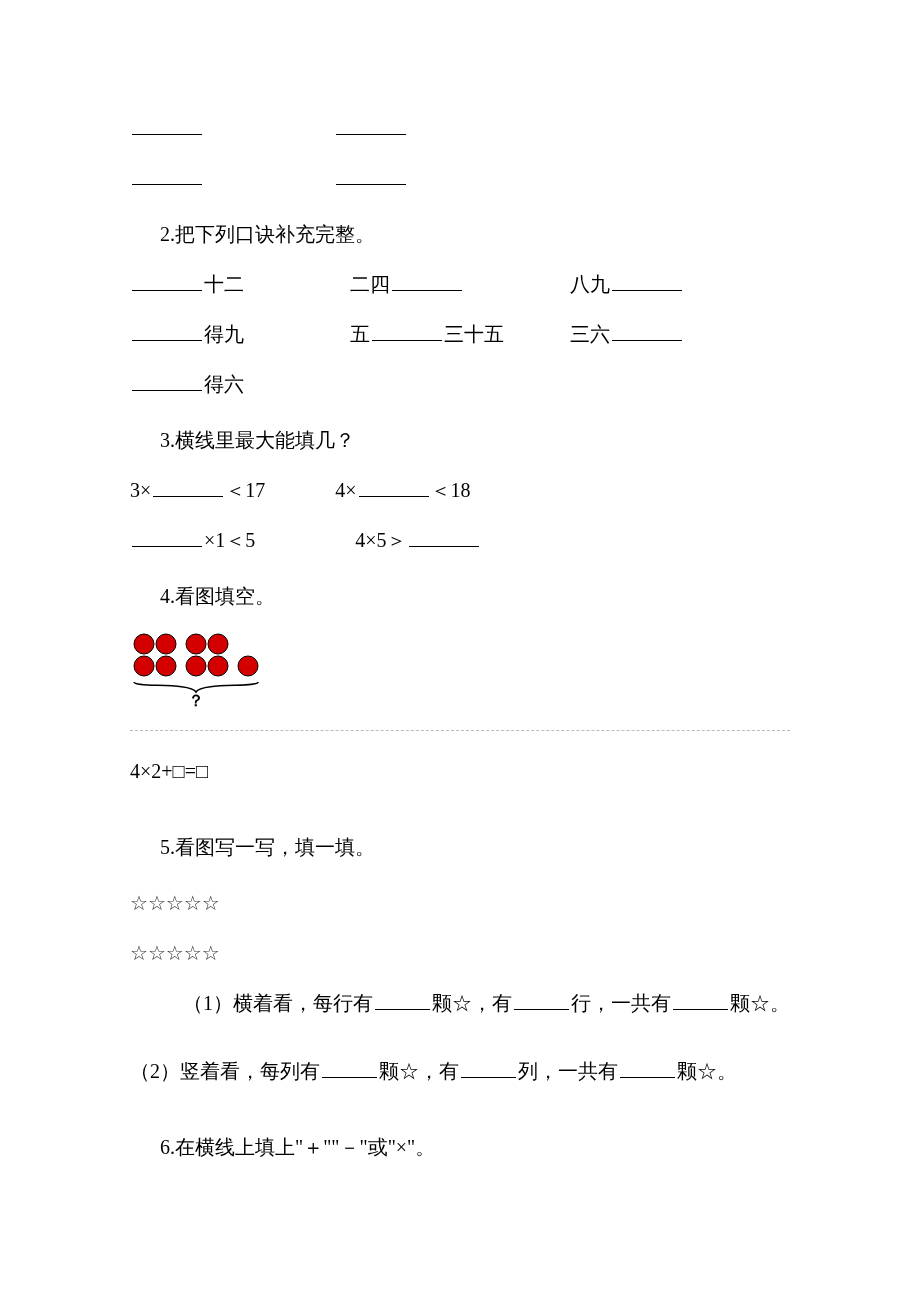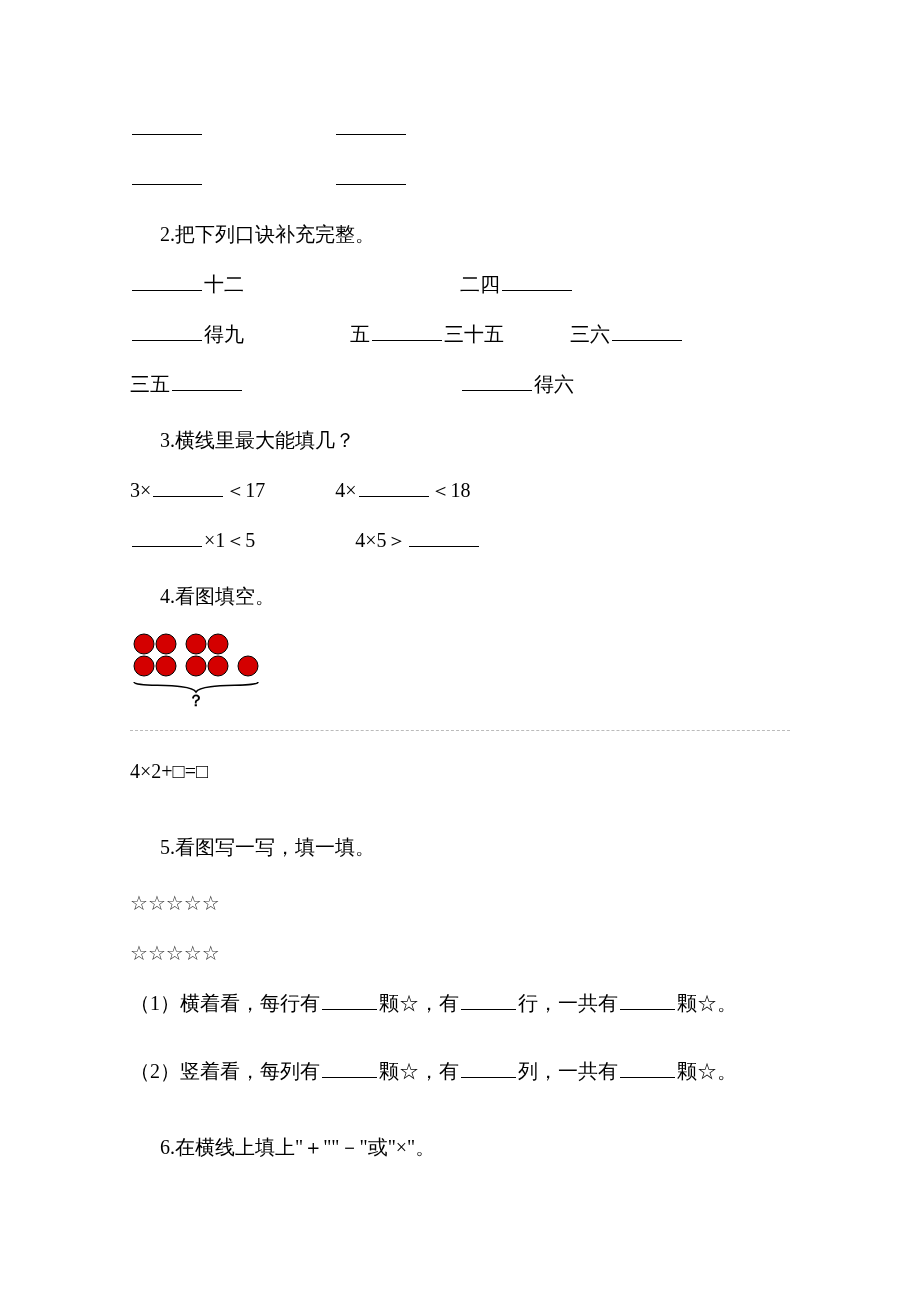--- a/index.html
+++ b/index.html
@@ -47,38 +47,38 @@
 
 <div class="section-title">2.把下列口诀补充完整。</div>
 
 <div class="col-row">
   <div class="col">
     <span class="blank"></span><span>十二</span>
   </div>
   <div class="col">
     <span>二四</span><span class="blank"></span>
   </div>
+  <div class="col">
+    <span>八九</span><span class="blank"></span>
+  </div>
 </div>
 
 <div class="col-row">
   <div class="col">
     <span class="blank"></span><span>得九</span>
   </div>
   <div class="col">
     <span>五</span><span class="blank"></span><span>三十五</span>
   </div>
   <div class="col">
     <span>三六</span><span class="blank"></span>
   </div>
 </div>
 
 <div class="col-row">
-  <div class="col">
-    <span>三五</span><span class="blank"></span>
-  </div>
   <div class="col">
     <span class="blank"></span><span>得六</span>
   </div>
 </div>
 
 <div class="section-title">3.横线里最大能填几？</div>
 
 <div class="row">
   <span>3×</span><span class="blank"></span><span>＜17</span>
   <span class="gap-md"></span>
@@ -115,21 +115,21 @@
 
 <hr class="dashed">
 
 <div class="row">4×2+□=□</div>
 
 <div class="section-title" style="margin-top:40px;">5.看图写一写，填一填。</div>
 
 <div class="row stars" style="margin-top:20px;">☆☆☆☆☆</div>
 <div class="row stars">☆☆☆☆☆</div>
 
-<div class="row" style="margin-top:12px;">
+<div class="row" style="margin-top:12px;text-align:right;">
   <span>（1）横着看，每行有</span><span class="blank" style="width:55px;"></span><span>颗☆，有</span><span class="blank" style="width:55px;"></span><span>行，一共有</span><span class="blank" style="width:55px;"></span><span>颗☆。</span>
 </div>
 
 <div class="row" style="margin-top:32px;">
   <span>（2）竖着看，每列有</span><span class="blank" style="width:55px;"></span><span>颗☆，有</span><span class="blank" style="width:55px;"></span><span>列，一共有</span><span class="blank" style="width:55px;"></span><span>颗☆。</span>
 </div>
 
 <div class="section-title" style="margin-top:40px;">6.在横线上填上"＋""－"或"×"。</div>
 
 </body></html>

